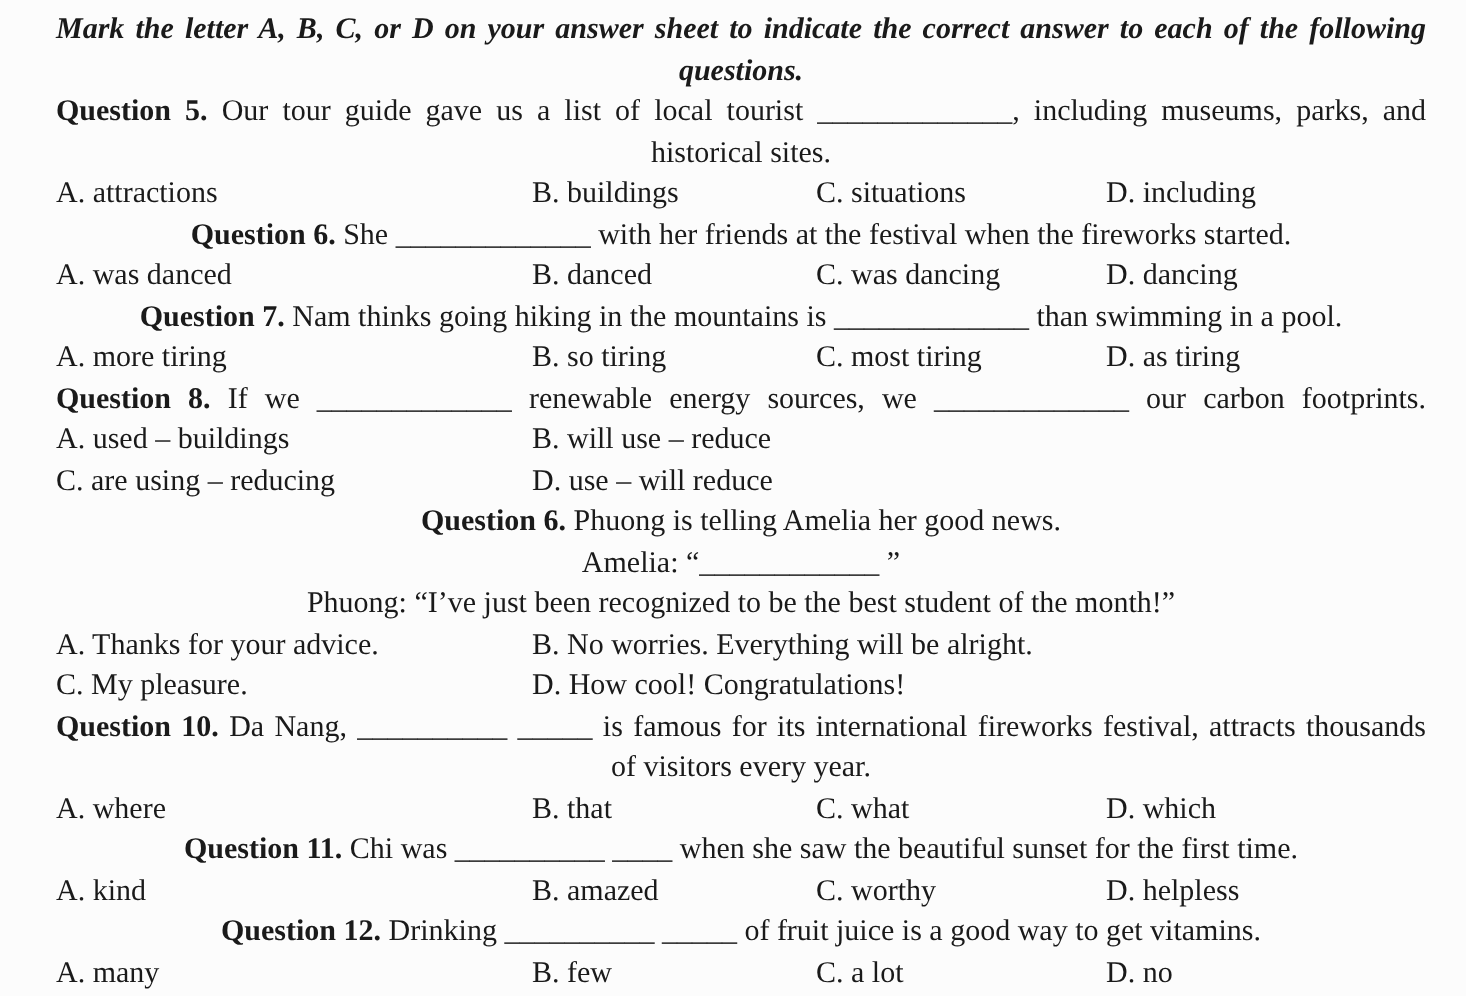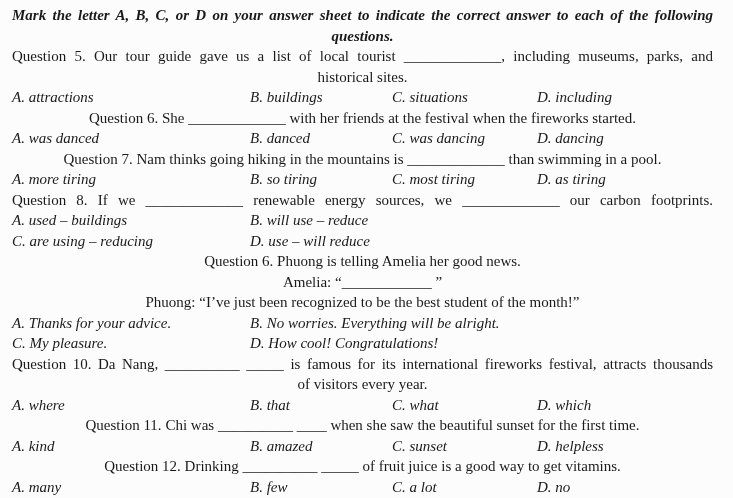--- a/index.html
+++ b/index.html
@@ -7,46 +7,46 @@
     padding: 0;
     background: #fcfcfc;
     width: 733px;
     height: 498px;
     overflow: hidden;
   }
   .page {
     box-sizing: border-box;
     width: 733px;
     height: 428px;
-    padding: 5px 20px 0 12px;
+    padding: 5px 20px 0 28px;
     font-family: "Liberation Serif", serif;
     font-size: 15px;
     line-height: 20.5px;
     color: #1a1a1a;
   }
   p.line { margin: 0; text-align: center; }
   .force-just {
     text-align: justify;
     text-align-last: justify;
     white-space: nowrap;
   }
   .instr {
     font-weight: bold;
     font-style: italic;
   }
-  .qlabel { font-weight: normal; }
+  .qlabel { font-weight: bold; }
   .opts4 {
     display: grid;
     grid-template-columns: 238px 142px 145px 1fr;
   }
   .opts2 {
     display: grid;
     grid-template-columns: 238px 1fr;
   }
-  .opt { display: block; font-style: italic; }
+  .opt { display: block; }
 </style>
 </head>
 <body>
 
 <div class="page">
 
   <p class="line instr force-just">Mark the letter A, B, C, or D on your answer sheet to indicate the correct answer to each of the following</p>
   <p class="line instr">questions.</p>
 
   <div>
@@ -115,21 +115,21 @@
       <span class="opt">C. what</span>
       <span class="opt">D. which</span>
     </div>
   </div>
 
   <div>
     <p class="line"><b class="qlabel">Question 11.</b> <span>Chi was __________ ____ when she saw the beautiful sunset for the first time.</span></p>
     <div class="opts4">
       <span class="opt">A. kind</span>
       <span class="opt">B. amazed</span>
-      <span class="opt">C. sunset</span>
+      <span class="opt">C. worthy</span>
       <span class="opt">D. helpless</span>
     </div>
   </div>
 
   <div>
     <p class="line"><b class="qlabel">Question 12.</b> <span>Drinking __________ _____ of fruit juice is a good way to get vitamins.</span></p>
     <div class="opts4">
       <span class="opt">A. many</span>
       <span class="opt">B. few</span>
       <span class="opt">C. a lot</span>

